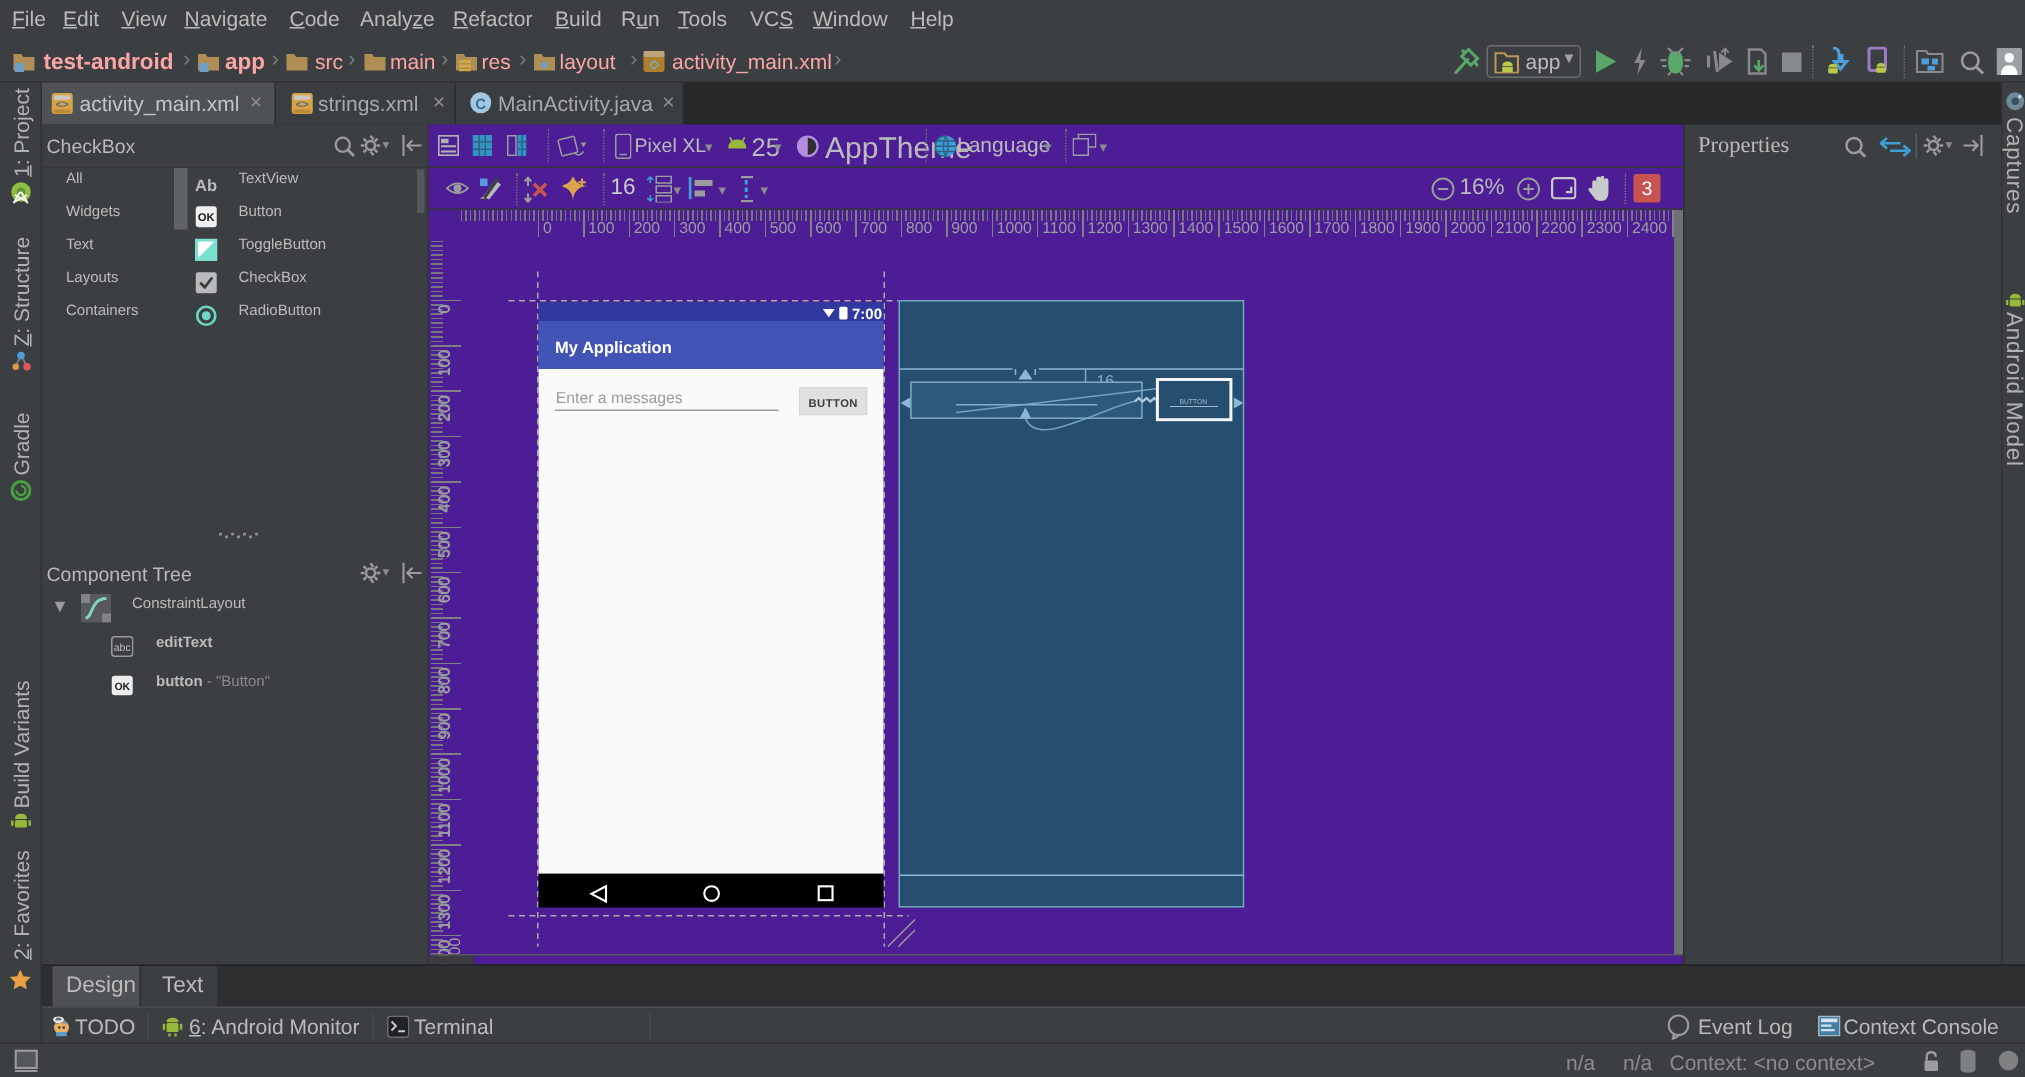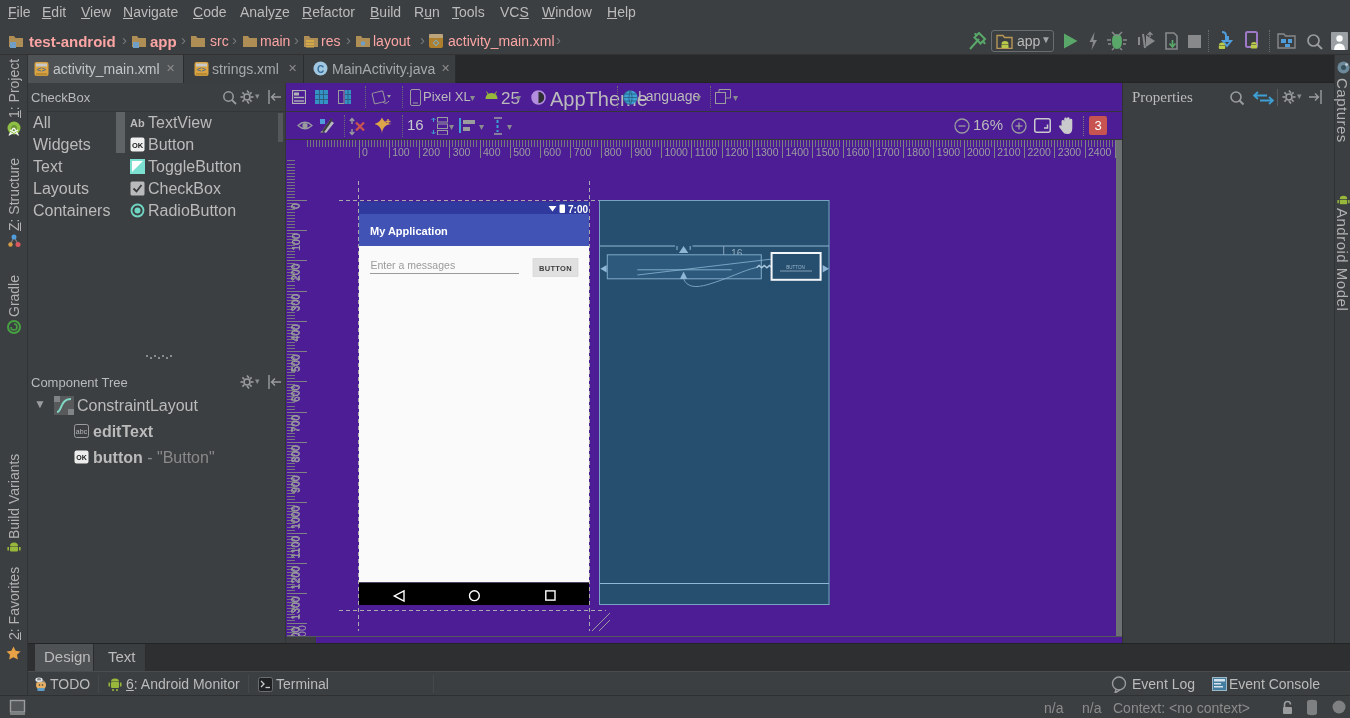--- a/index.html
+++ b/index.html
@@ -26,21 +26,21 @@
 .etab.sel{background:#4f5254;color:#c3c6c8;}
 .etab .x{color:#8c8c8c;font-size:11px;}
 
 #lstripe{position:absolute;left:0;top:55px;width:28px;height:663px;background:#3c3f41;
 border-right:1px solid #303233;}
 .vtext{position:absolute;transform:rotate(-90deg);transform-origin:0 0;font-size:14px;color:#b2b2b2;left:6px;white-space:nowrap;line-height:16px;}
 .vtextR{position:absolute;transform:rotate(90deg);transform-origin:0 0;font-size:15px;letter-spacing:0.5px;color:#b2b2b2;left:15px;white-space:nowrap;line-height:16px;}
 
 #leftpanel{position:absolute;left:28px;top:83px;width:257px;height:560px;background:#3c3f41;}
 .phead{position:absolute;left:0;width:257px;height:29px;font-size:13px;color:#b8babc;}
-.prow{position:absolute;font-size:16px;color:#bbbbbb;white-space:nowrap;}
+.prow{position:absolute;font-size:10px;color:#bbbbbb;white-space:nowrap;margin-left:11px;}
 
 #design{position:absolute;left:285px;top:83px;width:837px;height:560px;background:#4c1d95;border-left:1px solid #323435;}
 #dtool1{position:absolute;left:0;top:0;width:837px;height:29px;border-bottom:1px solid #333537;font-size:15px;}
 #dtool2{position:absolute;left:0;top:29px;width:837px;height:28px;border-bottom:1px solid #333537;font-size:15px;}
 .dsep{position:absolute;top:3px;width:1px;height:22px;border-left:1px dotted #6a6d6f;}
 
 #props{position:absolute;left:1122px;top:83px;width:212px;height:560px;background:#3c3f41;border-left:1px solid #2e3031;font-family:Liberation Serif, serif;}
 
 #rstripe{position:absolute;left:1334px;top:55px;width:16px;height:663px;background:#3c3f41;border-left:1px solid #303233;}
 
@@ -1202,21 +1202,21 @@
         <circle cx="8" cy="7.5" r="6.5" fill="none" stroke="#9a9c9e" stroke-width="1.4"></circle>
         <path d="M 5 13.5 L 4 17 L 9 13.8" fill="none" stroke="#9a9c9e" stroke-width="1.4"></path>
       </svg>
   <span class="sitem" style="left:1104px">Event Log</span>
   <svg class="abs" style="left:1184px;top:5px" width="15" height="14" viewBox="0 0 15 14">
         <rect x="0.5" y="0.5" width="14" height="13" fill="#437da2" stroke="#9fb6c4"></rect>
         <rect x="2" y="2" width="11" height="2.5" fill="#d5e2ea"></rect>
         <rect x="2" y="6" width="7" height="1.5" fill="#d5e2ea"></rect>
         <rect x="2" y="9" width="9" height="1.5" fill="#d5e2ea"></rect>
       </svg>
-  <span class="sitem" style="left:1201px">Event Console</span>
+  <span class="sitem" style="left:1201px">Context Console</span>
 </div>
 <div id="statusbar2">
   <svg class="abs" style="left:9px;top:3px" width="17" height="16" viewBox="0 0 17 16">
         <rect x="1.5" y="1.5" width="14" height="11.5" fill="#55585a" stroke="#9a9c9e" stroke-width="1.4"></rect>
         <line x1="1" y1="15" x2="16" y2="15" stroke="#9a9c9e" stroke-width="1.4"></line>
       </svg>
   <span class="sitem" style="left:1044px">n/a</span>
   <span class="sitem" style="left:1082px">n/a</span>
   <span class="sitem" style="left:1113px">Context: &lt;no context&gt;</span>
   <svg class="abs" style="left:1281px;top:4px" width="13" height="15" viewBox="0 0 13 15">

